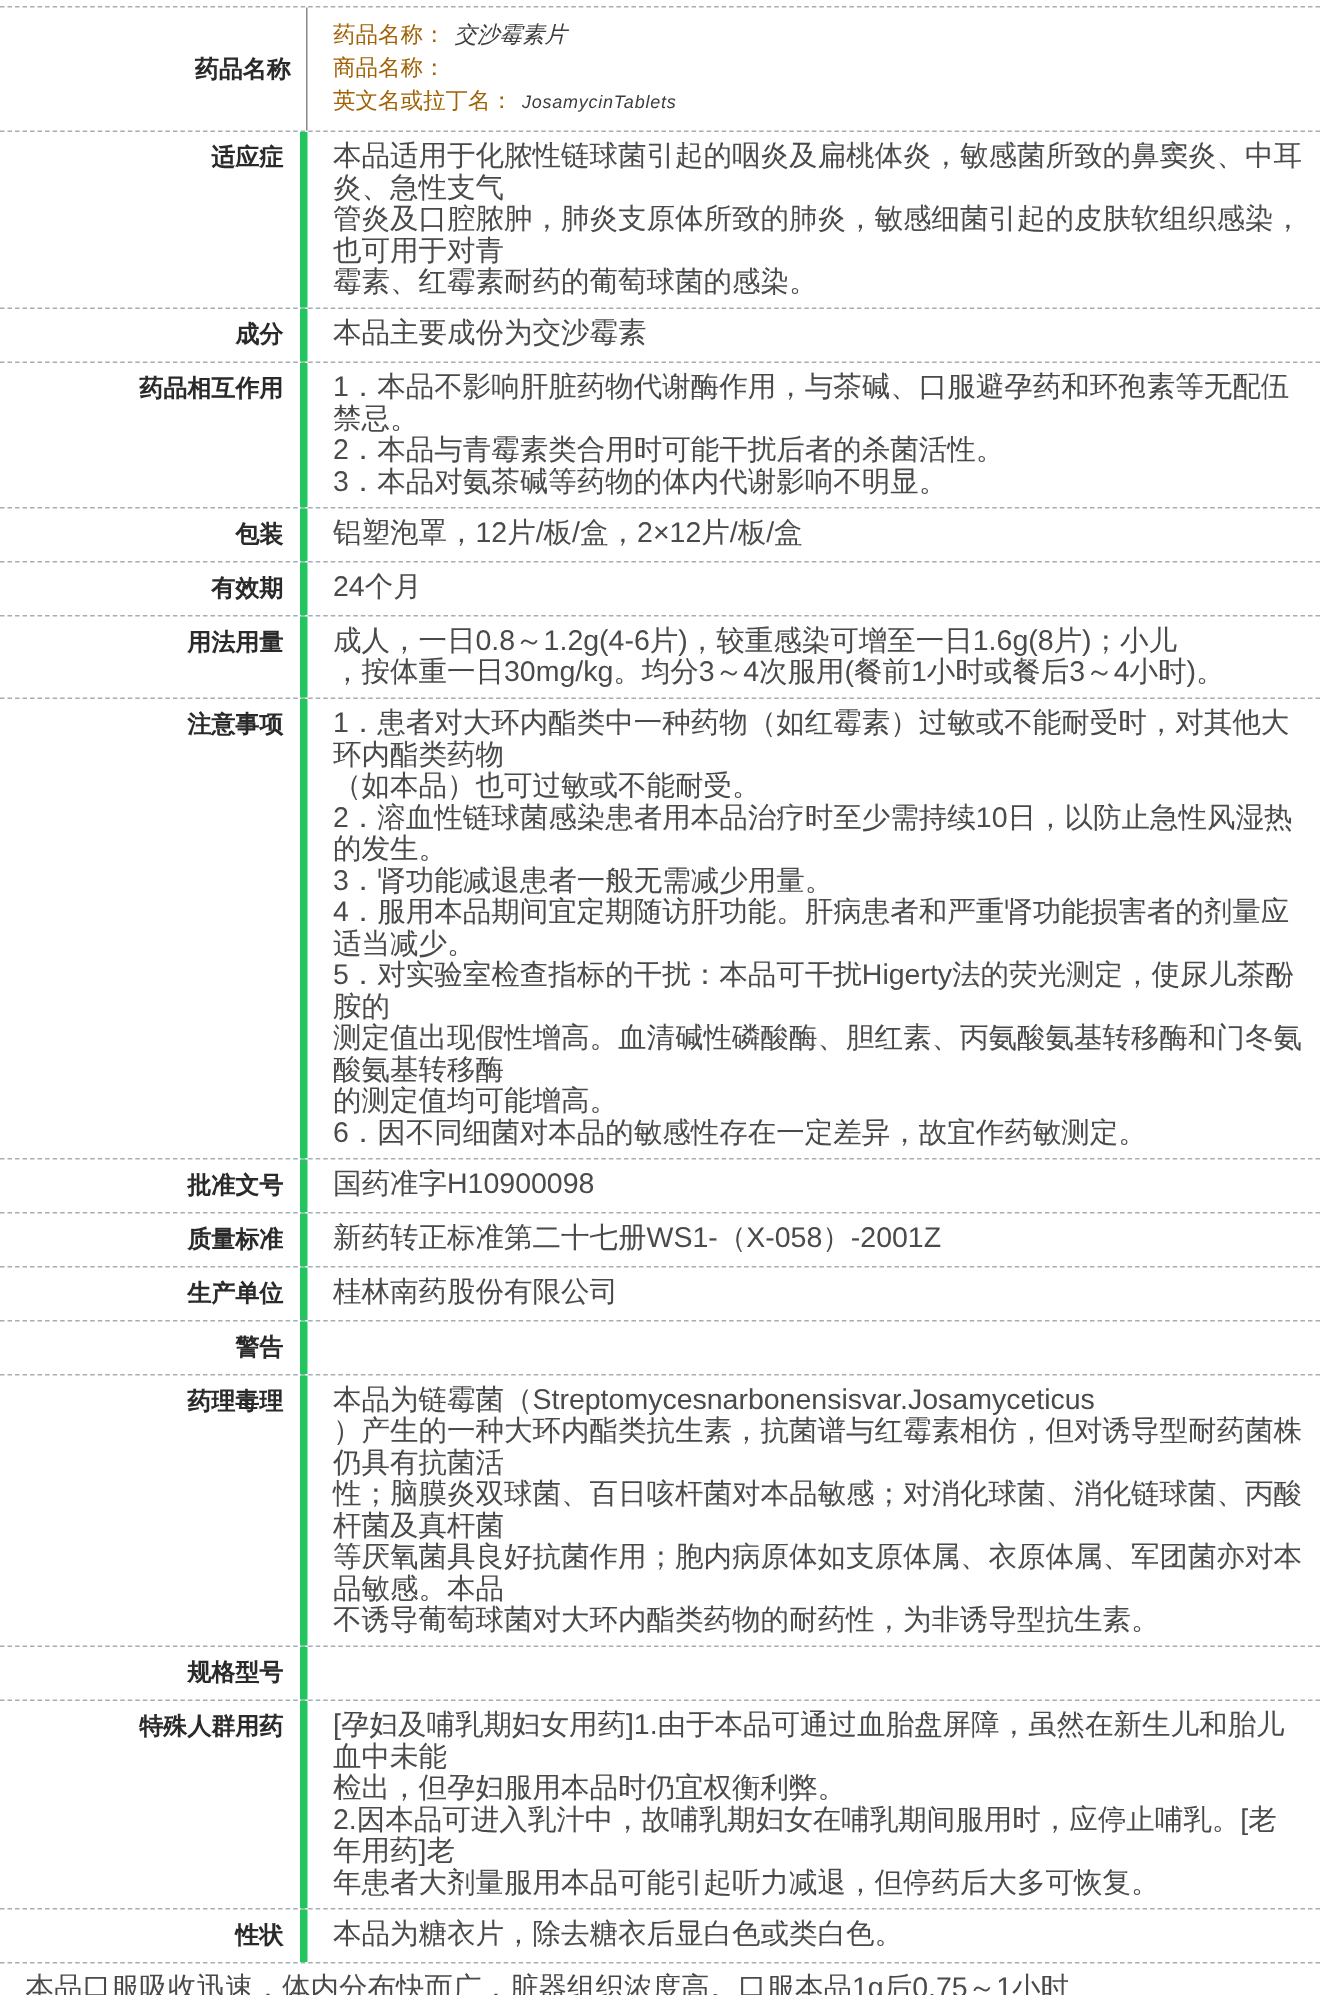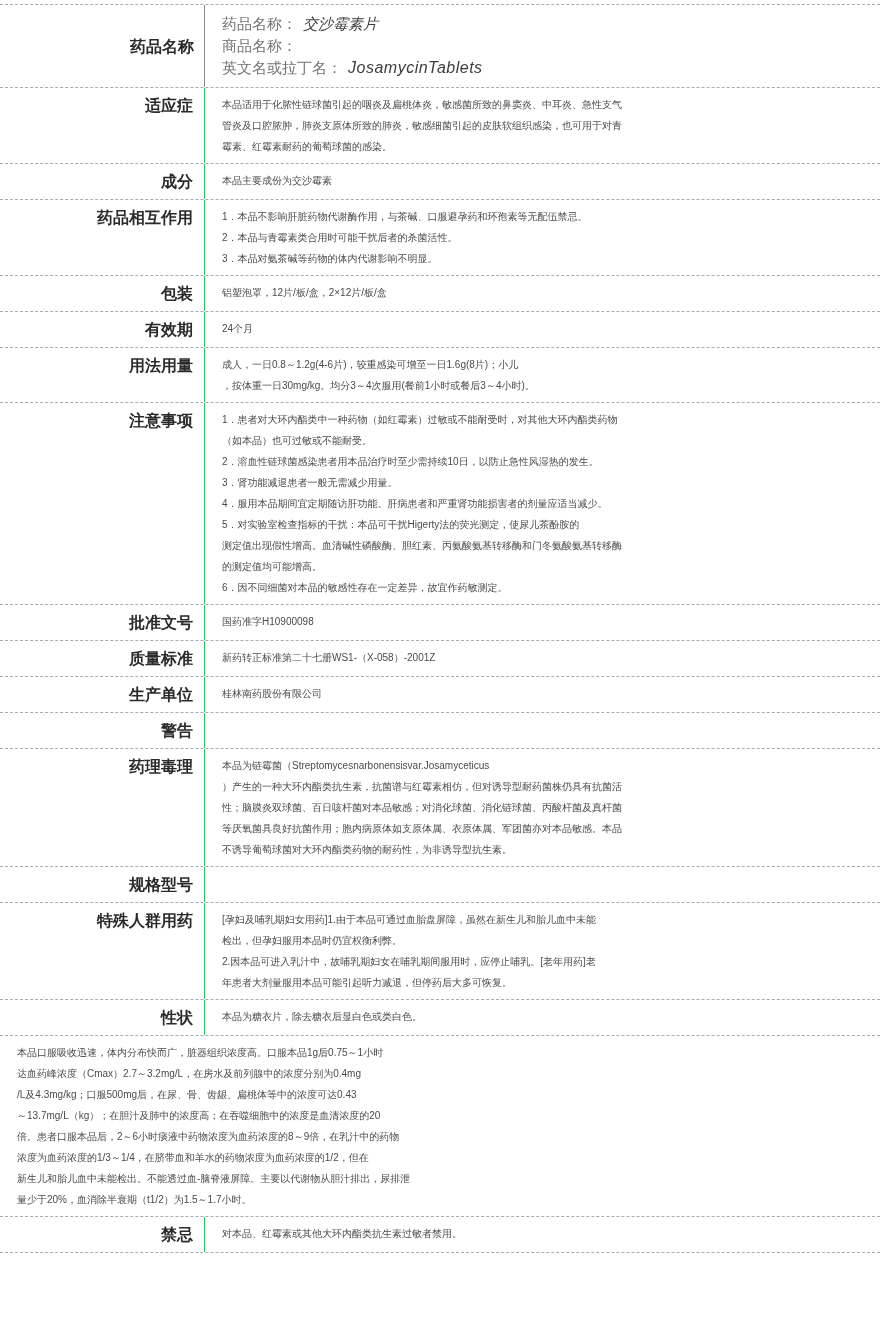--- a/index.html
+++ b/index.html
@@ -31,27 +31,27 @@
   .cell-label {
     width: 205px;
     box-sizing: border-box;
     flex: 0 0 205px;
     padding: 7px 11px 7px 0;
     text-align: right;
     font-size: 16px;
     font-weight: bold;
     color: #2a2a2a;
     line-height: 21px;
-    border-right: 1px solid #22c55e;
+    border-right: 5px solid #22c55e;
   }
   .cell-content {
     flex: 1 1 auto;
     box-sizing: border-box;
     padding: 6px 12px 6px 17px;
-    font-size: 10px;
+    font-size: 19px;
     color: #4a4a4a;
     line-height: 21px;
     min-height: 21px;
     white-space: pre-line;
     overflow-wrap: break-word;
   }
   
   .trow-name .cell-label {
     align-self: center;
     border-right: none; 
@@ -71,29 +71,29 @@
     flex: 1 1 auto;
     box-sizing: border-box;
     padding: 8px 12px 8px 17px;
     font-size: 15px;
     line-height: 22px;
   }
   .field-line {
     display: block;
   }
   .field-label {
-    color: #737373;
+    color: #a16207;
   }
   .field-value {
     color: #3d3d3d;
     padding-left: 6px;
     font-style: italic;
   }
   .field-value-latin {
-    font-size: 16px;
+    font-size: 12px;
     letter-spacing: 0.5px;
   }
 </style>
 </head>
 <body>
 
 <div class="page">
   <div class="drug-table">
 
     <div class="trow trow-name">

